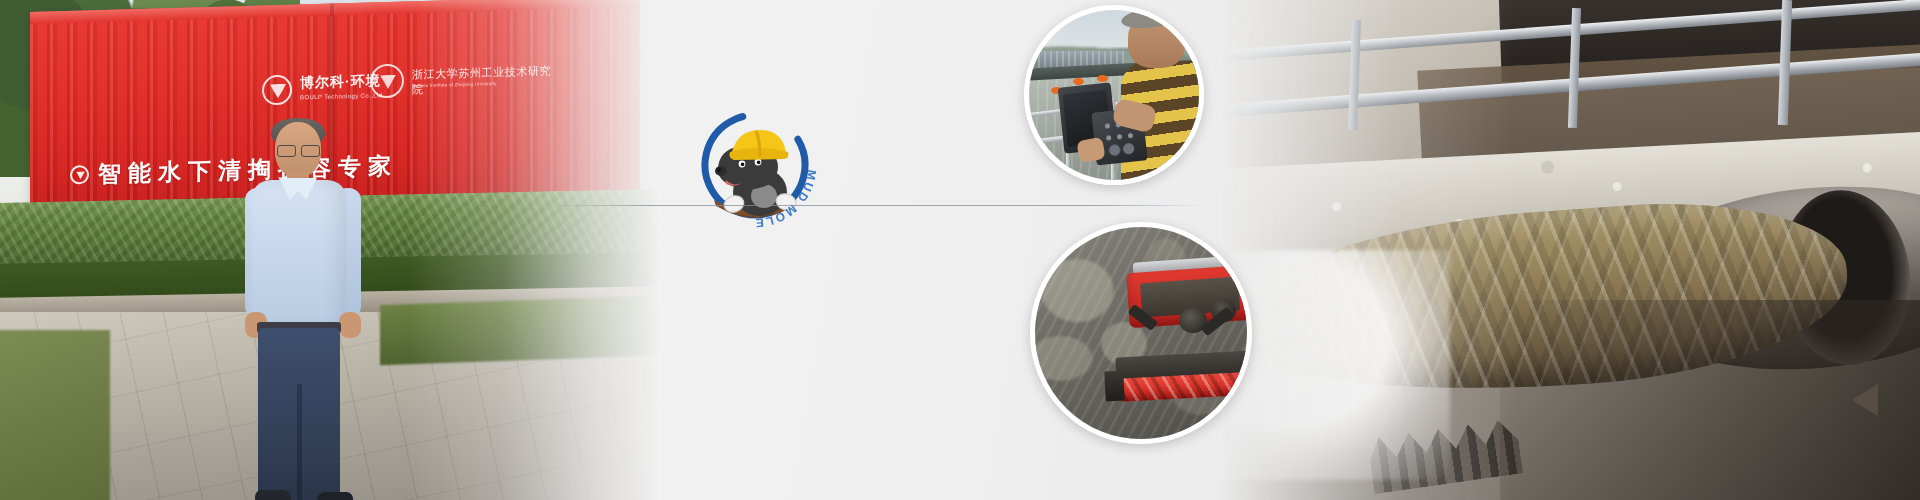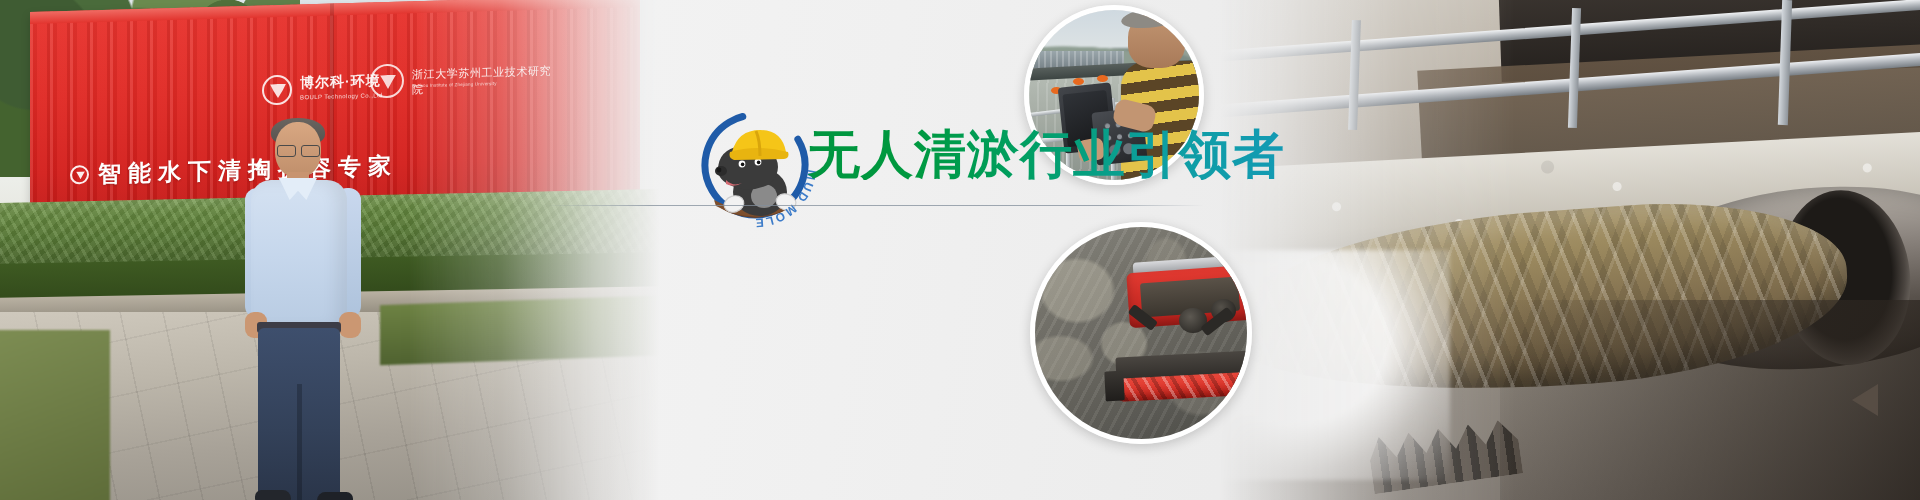--- a/index.html
+++ b/index.html
@@ -380,17 +380,16 @@
 
         <ellipse cx="44" cy="104" rx="10" ry="8" fill="#f2f2f2" stroke="#cfcfcf" stroke-width="1.2" transform="rotate(-18 44 104)"></ellipse>
         <ellipse cx="96" cy="102" rx="10" ry="8" fill="#f2f2f2" stroke="#cfcfcf" stroke-width="1.2" transform="rotate(16 96 102)"></ellipse>
 
         <text font-family="Liberation Sans, sans-serif" font-size="12" font-weight="bold" fill="#3d7cc9" letter-spacing="2">
           <textPath href="#arcpath" startOffset="4%"><tspan>MUD MOLE</tspan></textPath>
         </text>
       </svg>
     </div>
 
-    <div class="headline">无人清淤行业引领者</div>
     <div class="divider"></div>
   </div>
 
 </div>
 
 </body></html>

